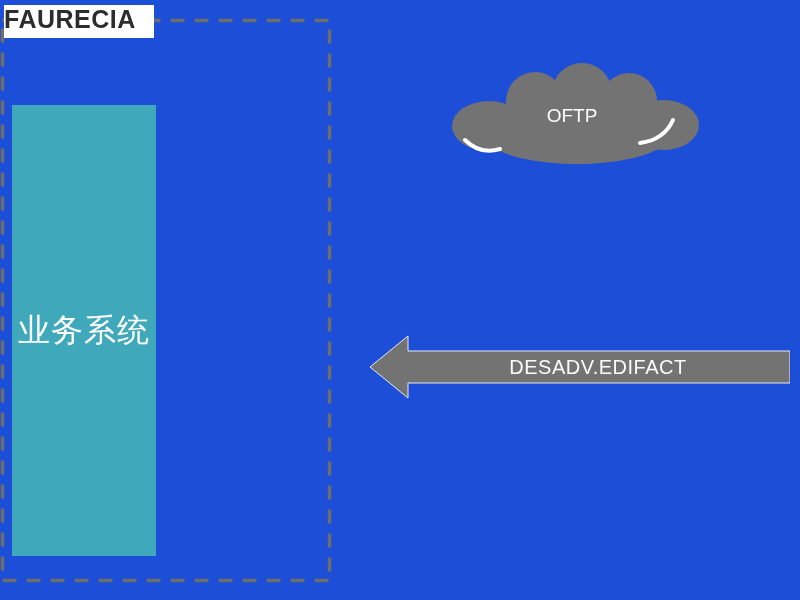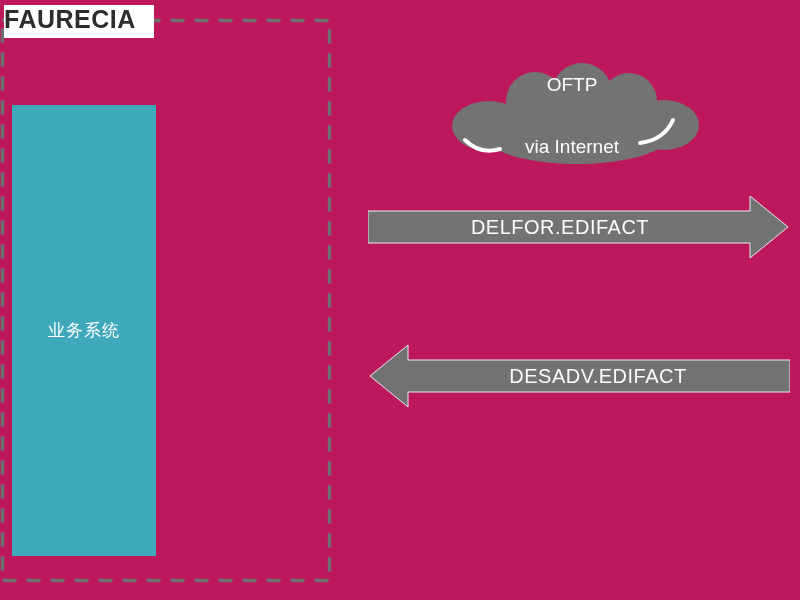--- a/index.html
+++ b/index.html
@@ -4,21 +4,21 @@
 <style>
   * { margin: 0; padding: 0; box-sizing: border-box; }
   html, body { background: #ffffff; }
   body {
     font-family: "Liberation Sans", "DejaVu Sans", sans-serif;
     width: 800px; height: 600px; overflow: hidden;
   }
   .canvas {
     position: relative;
     width: 800px; height: 600px;
-    background: #be185d;
+    background: #1d4ed8;
   }
 
   
   .boundary-svg {
     position: absolute; left: 0; top: 18px;
     width: 333px; height: 566px;
   }
   .company-label {
     position: absolute; left: 4px; top: 5px;
     z-index: 2;
@@ -26,21 +26,21 @@
     padding: 0 18px 4px 0;
     font-size: 25px; font-weight: 700;
     letter-spacing: 0.5px;
     color: #2d2d2d;
   }
 
   
   .system-block {
     position: absolute; top: 105px; height: 451px;
     display: flex; align-items: center; justify-content: center;
-    color: #ffffff; font-size: 17px;
+    color: #ffffff; font-size: 32px;
     letter-spacing: 1px;
   }
   .system-business { left: 12px;  width: 144px; background: #3FA9BB; }
   .system-edi      { left: 172px; width: 148px; background: #143A94; }
 
   
   .cloud-wrap {
     position: absolute; left: 437px; top: 60px;
     width: 270px; height: 110px;
   }
@@ -59,21 +59,21 @@
     width: 422px; height: 64px;
   }
   .arrow svg { position: absolute; left: 0; top: 0; width: 100%; height: 100%; }
   .arrow .arrow-label {
     position: absolute; left: 0; top: 0; width: 100%; height: 100%;
     display: flex; align-items: center; justify-content: center;
     color: #fbfbfb; font-size: 20px; letter-spacing: 0.5px;
   }
   .arrow-1 { top: 195px; }
   .arrow-2 { top: 271px; }
-  .arrow-3 { top: 344px; }
+  .arrow-3 { top: 335px; }
   .arrow-right .arrow-label { padding-right: 38px; }
   .arrow-left  .arrow-label { padding-left: 38px; }
 </style>
 </head>
 <body>
 
 <div class="canvas">
 
   <svg class="boundary-svg" viewBox="0 0 333 566" preserveAspectRatio="none" aria-hidden="true">
     <rect x="2.5" y="2.5" width="327" height="560" fill="none" stroke="#6e6e6e" stroke-width="3.5" stroke-dasharray="14 10"></rect>
@@ -94,30 +94,23 @@
         <circle cx="145" cy="33" r="30"></circle>
         <circle cx="192" cy="41" r="28"></circle>
         <ellipse cx="227" cy="65" rx="35" ry="25"></ellipse>
         <ellipse cx="140" cy="75" rx="93" ry="29"></ellipse>
       </g>
       <path d="M 28 80 Q 43 95 63 89" fill="none" stroke="#ffffff" stroke-width="4" stroke-linecap="round"></path>
       <path d="M 236 60 Q 227 80 203 83" fill="none" stroke="#ffffff" stroke-width="4" stroke-linecap="round"></path>
     </svg>
     <div class="cloud-text">
       <span>OFTP</span>
-      <span>via Internet</span>
     </div>
   </div>
 
-  <div class="arrow arrow-1 arrow-right">
-    <svg viewBox="0 0 422 64" preserveAspectRatio="none" aria-hidden="true">
-      <polygon points="0,16 382,16 382,1 420,32 382,63 382,48 0,48" fill="#737373" stroke="#e6eaf2" stroke-width="1"></polygon>
-    </svg>
-    <div class="arrow-label">DELFOR.EDIFACT</div>
-  </div>
 
 
   <div class="arrow arrow-3 arrow-left">
     <svg viewBox="0 0 422 64" preserveAspectRatio="none" aria-hidden="true">
       <polygon points="422,16 40,16 40,1 2,32 40,63 40,48 422,48" fill="#737373" stroke="#e6eaf2" stroke-width="1"></polygon>
     </svg>
     <div class="arrow-label">DESADV.EDIFACT</div>
   </div>
 
 </div>

